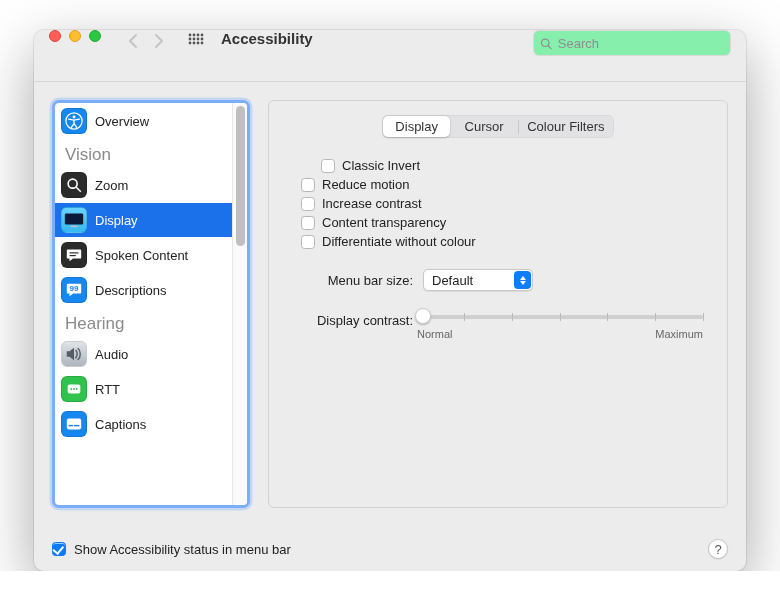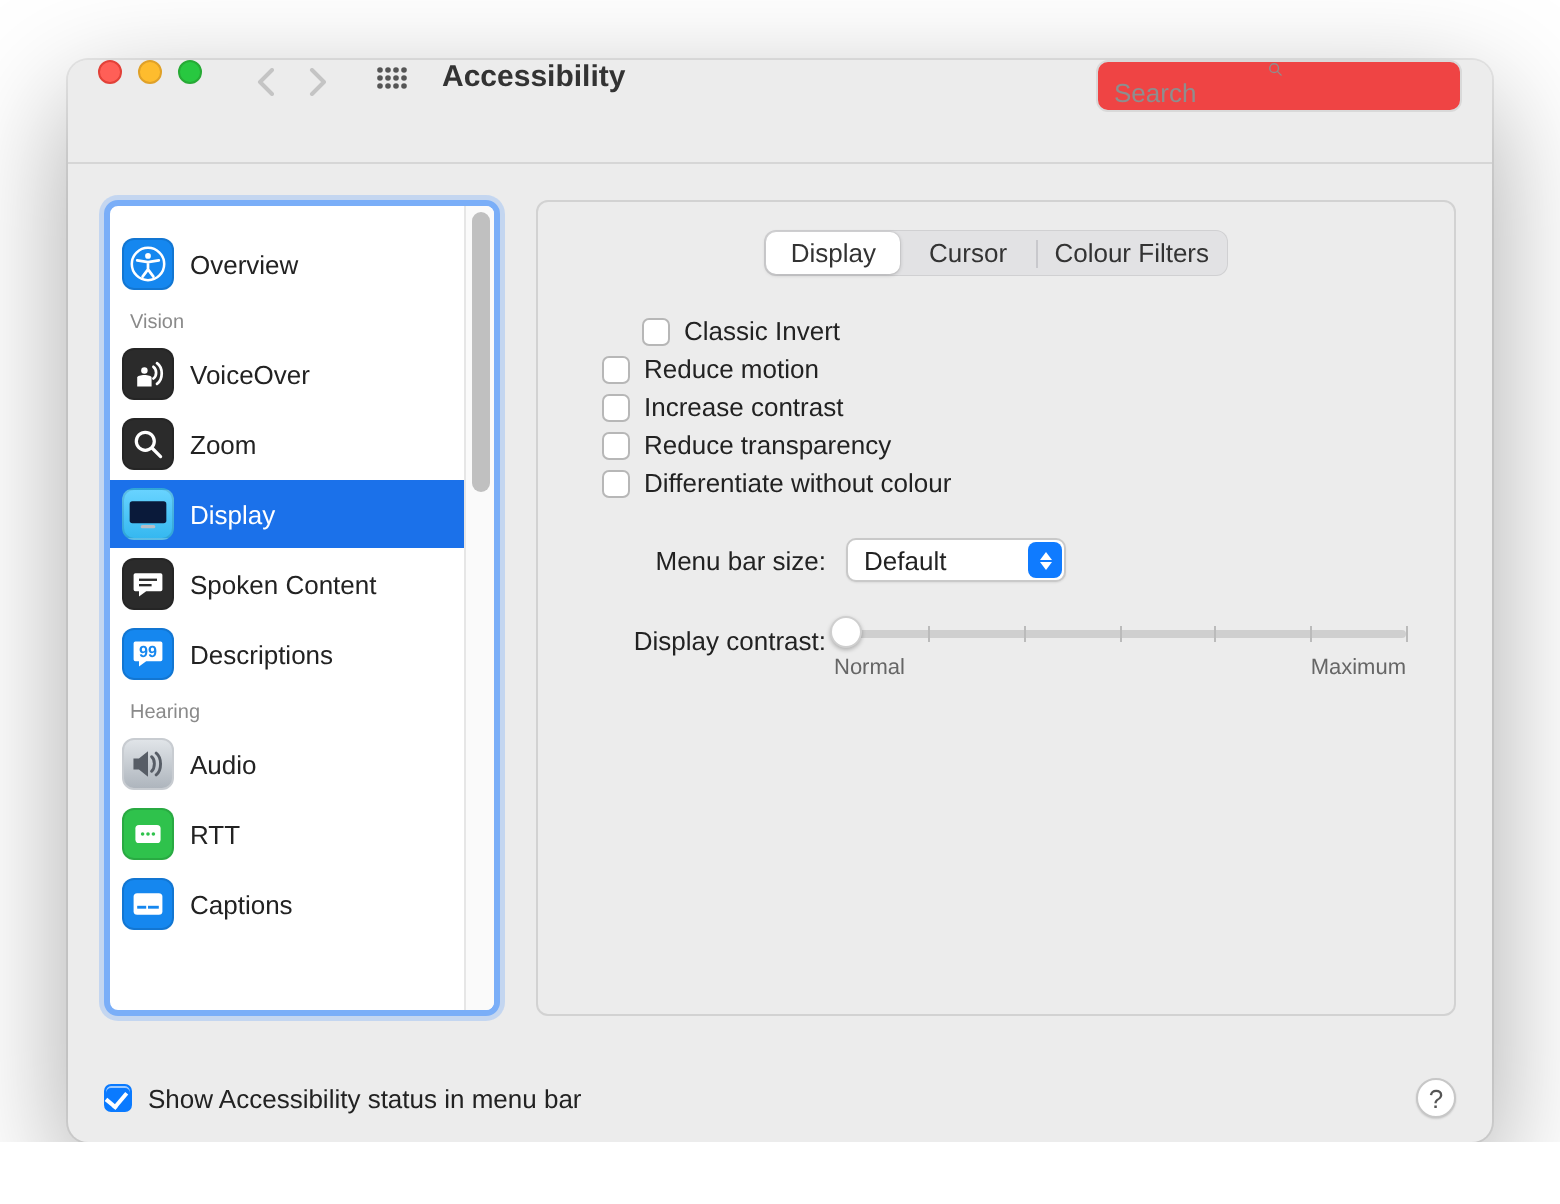--- a/index.html
+++ b/index.html
@@ -39,27 +39,26 @@
     width: 24px; height: 22px;
     display: flex; align-items: center; justify-content: center;
     border-radius: 5px; color: #888;
   }
   .navbtn.disabled { color: #c4c4c4; }
   .gridicon { width:22px; height:22px; display:flex; align-items:center; justify-content:center; color:#555; margin-right:2px;}
   .title { font-weight: 700; font-size: 15px; color: #333; }
   .spacer { flex: 1; }
   .search {
     display: flex; align-items: center;
-    width: 183px; height: 26px;
-    background: #ef4444;
+    width: 198px; height: 26px;
+    background: #86efac;
     border: 1px solid #d9d9d9;
     border-radius: 6px;
     padding: 0 6px;
     color: #8e8e8e;
-    flex-direction: column;
   }
   .search input {
     border: none; outline: none; background: transparent;
     width: 100%; font-size: 13px; color: #333;
   }
   .search input::placeholder { color: #8e8e8e; }
   
   .body {
     display: flex;
     padding: 18px;
@@ -74,36 +73,36 @@
     box-shadow: 0 0 0 2.5px rgba(122,174,248,0.35);
     background: #fff;
     overflow: hidden;
     position: relative;
     display: flex;
     padding-right:0;
   }
   .sidebar {
     flex:1;
     overflow: hidden;
-    padding-top: 11px;
+    padding-top: 0;
   }
   .scrollbar-track {
     width: 15px;
     background: #fafafa;
     border-left: 1px solid #e6e6e6;
     position: relative;
   }
   .scrollbar-thumb {
     position: absolute; top: 3px; left: 3px;
     width: 9px; height: 140px;
     background: #c0c0c0;
     border-radius: 5px;
   }
   .cat-label {
-    font-size: 10px;
+    font-size: 17px;
     color: #8a8a8a;
     padding: 6px 10px 2px 10px;
   }
   .item {
     display: flex; align-items: center;
     gap: 8px;
     padding: 4px 6px;
     margin: 1px 0;
     border-radius: 0;
     cursor: default;
@@ -319,31 +318,20 @@
                 <circle cx="10" cy="10" r="9" fill="none" stroke="#fff" stroke-width="1.4"></circle>
                 <circle cx="10" cy="5.5" r="1.6" fill="#fff"></circle>
                 <path d="M4 8 L10 9 L16 8 M10 9 V13 M10 13 L7 17 M10 13 L13 17" stroke="#fff" stroke-width="1.5" fill="none" stroke-linecap="round"></path>
               </svg>
           </div>
           <span class="item-label">Overview</span>
         </div>
         <div class="cat-label">Vision</div>
         <div class="item">
           <div class="item-icon ic-black">
-            <svg width="18" height="18" viewBox="0 0 20 20" fill="none" stroke="#fff" stroke-width="1.5">
-                <circle cx="8" cy="8" r="1.8" fill="#fff" stroke="none"></circle>
-                <path d="M4 12c0-2 8-2 8 0v5H4z" fill="#fff" stroke="none"></path>
-                <path d="M13 6c2 1.5 2 5 0 6.5" stroke-linecap="round"></path>
-                <path d="M15 4c3.5 2.5 3.5 9 0 11.5" stroke-linecap="round"></path>
-              </svg>
-          </div>
-          <span class="item-label">VoiceOver</span>
-        </div>
-        <div class="item">
-          <div class="item-icon ic-black">
             <svg width="18" height="18" viewBox="0 0 20 20" fill="none" stroke="#fff" stroke-width="1.8">
                 <circle cx="8.5" cy="8.5" r="5"></circle>
                 <line x1="12.5" y1="12.5" x2="17" y2="17" stroke-linecap="round"></line>
               </svg>
           </div>
           <span class="item-label">Zoom</span>
         </div>
         <div class="item selected">
           <div class="item-icon" style="background:linear-gradient(#68d3ff,#35b8f0);border-color:rgba(0,0,0,0.1)">
             <svg width="22" height="18" viewBox="0 0 24 18">
@@ -433,21 +421,21 @@
         <div class="check-row">
           <div class="cbox"></div>
           <span>Reduce motion</span>
         </div>
         <div class="check-row">
           <div class="cbox"></div>
           <span>Increase contrast</span>
         </div>
         <div class="check-row">
           <div class="cbox"></div>
-          <span>Reduce transparency</span>
+          <span>Content transparency</span>
         </div>
         <div class="check-row">
           <div class="cbox"></div>
           <span>Differentiate without colour</span>
         </div>
       </div>
 
       <div class="form-row">
         <div class="form-label">Menu bar size:</div>
         <div class="popup">

